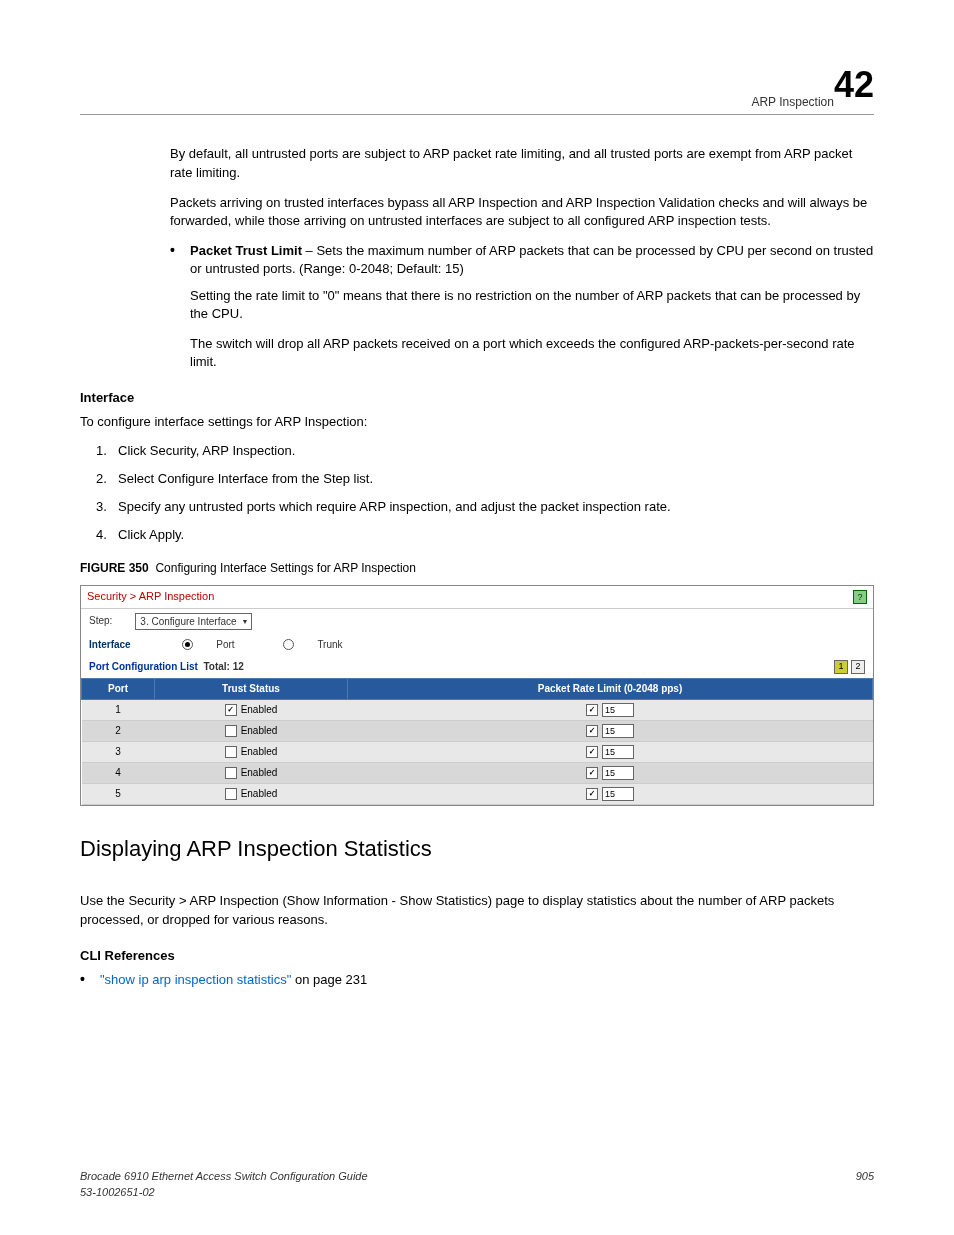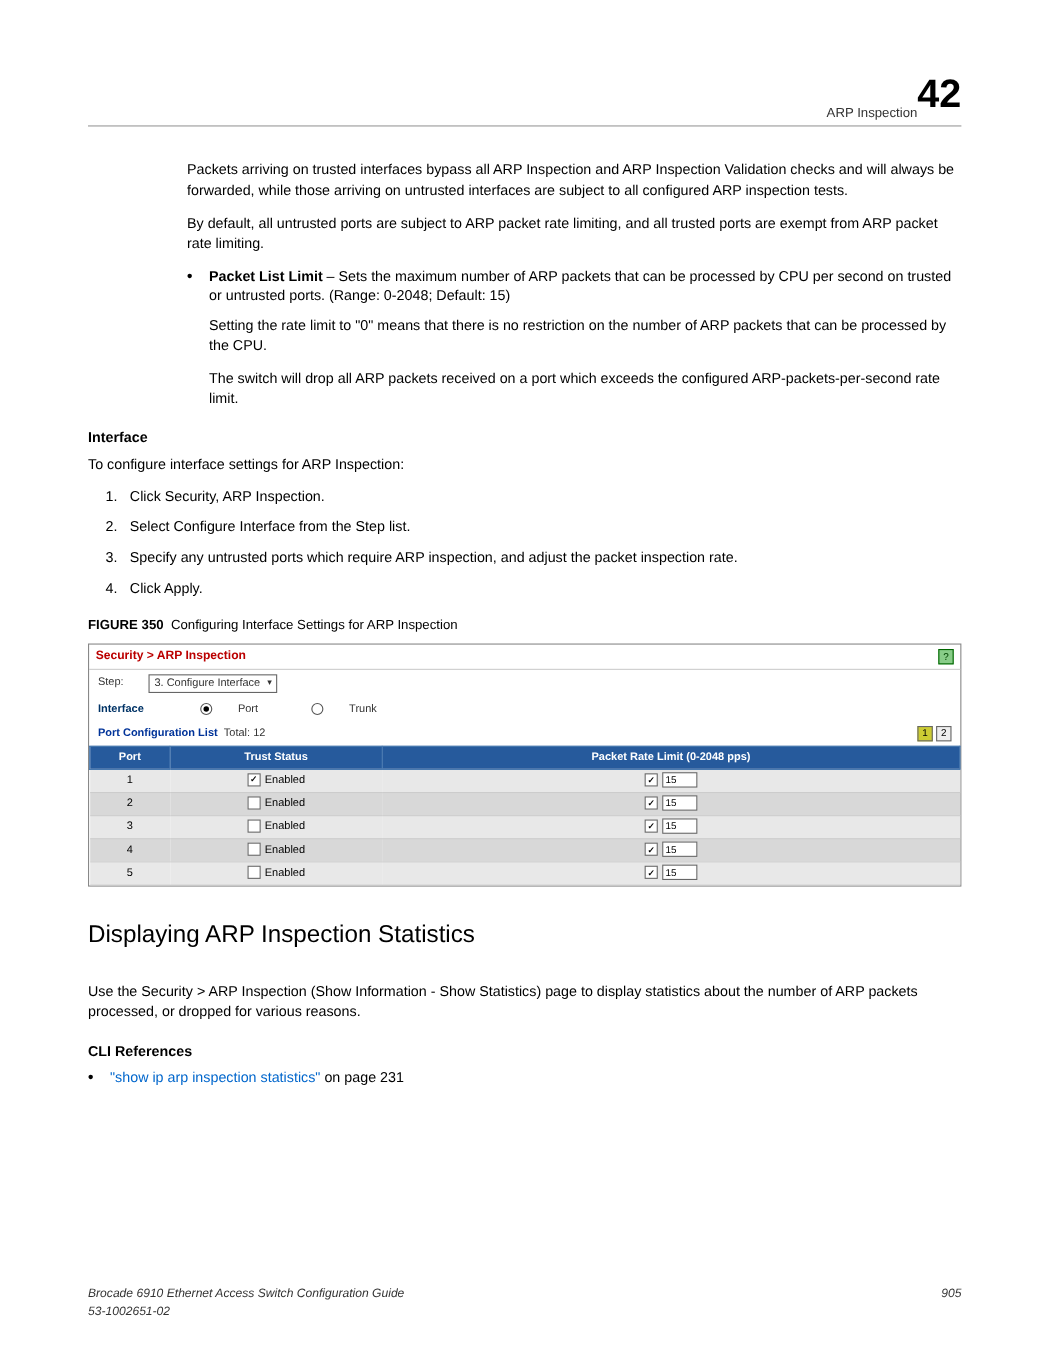--- a/index.html
+++ b/index.html
@@ -95,21 +95,21 @@
   }
   .ss-titlebar {
     display: flex;
     justify-content: space-between;
     align-items: center;
     padding: 3px 6px;
     border-bottom: 1px solid #ccc;
   }
   .ss-breadcrumb {
     color: #b00;
-    font-weight: bold;
+    font-weight: normal;
     font-size: 11px;
   }
   .ss-help {
     width: 12px;
     height: 12px;
     background: #8c8;
     border: 1px solid #060;
     display: flex;
     align-items: center;
     justify-content: center;
@@ -167,21 +167,21 @@
     display: flex;
     justify-content: space-between;
     align-items: center;
     padding: 4px 8px;
   }
   .ss-list-title {
     color: #003399;
   }
   .ss-list-title .tot {
     color: #333;
-    font-weight: normal;
+    font-weight: bold;
   }
   .ss-pager {
     display: flex;
     gap: 3px;
   }
   .ss-page-btn {
     width: 12px;
     height: 12px;
     border: 1px solid #666;
     display: flex;
@@ -271,27 +271,27 @@
 </head>
 <body>
 
 <div class="header">
   <div class="header-left">ARP Inspection</div>
   <div class="header-right">42</div>
 </div>
 
 <div class="body-content">
 
+  <div class="para">By default, all untrusted ports are subject to ARP packet rate limiting, and all trusted ports are exempt from ARP packet rate limiting.</div>
   <div class="para">Packets arriving on trusted interfaces bypass all ARP Inspection and ARP Inspection Validation checks and will always be forwarded, while those arriving on untrusted interfaces are subject to all configured ARP inspection tests.</div>
-  <div class="para">By default, all untrusted ports are subject to ARP packet rate limiting, and all trusted ports are exempt from ARP packet rate limiting.</div>
 
   <div class="bullet-row">
     <div class="bullet-dot">•</div>
     <div class="bullet-text">
-      <span class="term-bold">Packet List Limit</span><span> – Sets the maximum number of ARP packets that can be processed by CPU per second on trusted or untrusted ports. (Range: 0-2048; Default: 15)</span>
+      <span class="term-bold">Packet Trust Limit</span><span> – Sets the maximum number of ARP packets that can be processed by CPU per second on trusted or untrusted ports. (Range: 0-2048; Default: 15)</span>
     </div>
   </div>
   <div class="para indent-under-bullet">Setting the rate limit to "0" means that there is no restriction on the number of ARP packets that can be processed by the CPU.</div>
   <div class="para indent-under-bullet">The switch will drop all ARP packets received on a port which exceeds the configured ARP-packets-per-second rate limit.</div>
 
   <div class="section-sub">Interface</div>
   <div class="intro-line">To configure interface settings for ARP Inspection:</div>
 
   <ol class="steps">
     <li>

